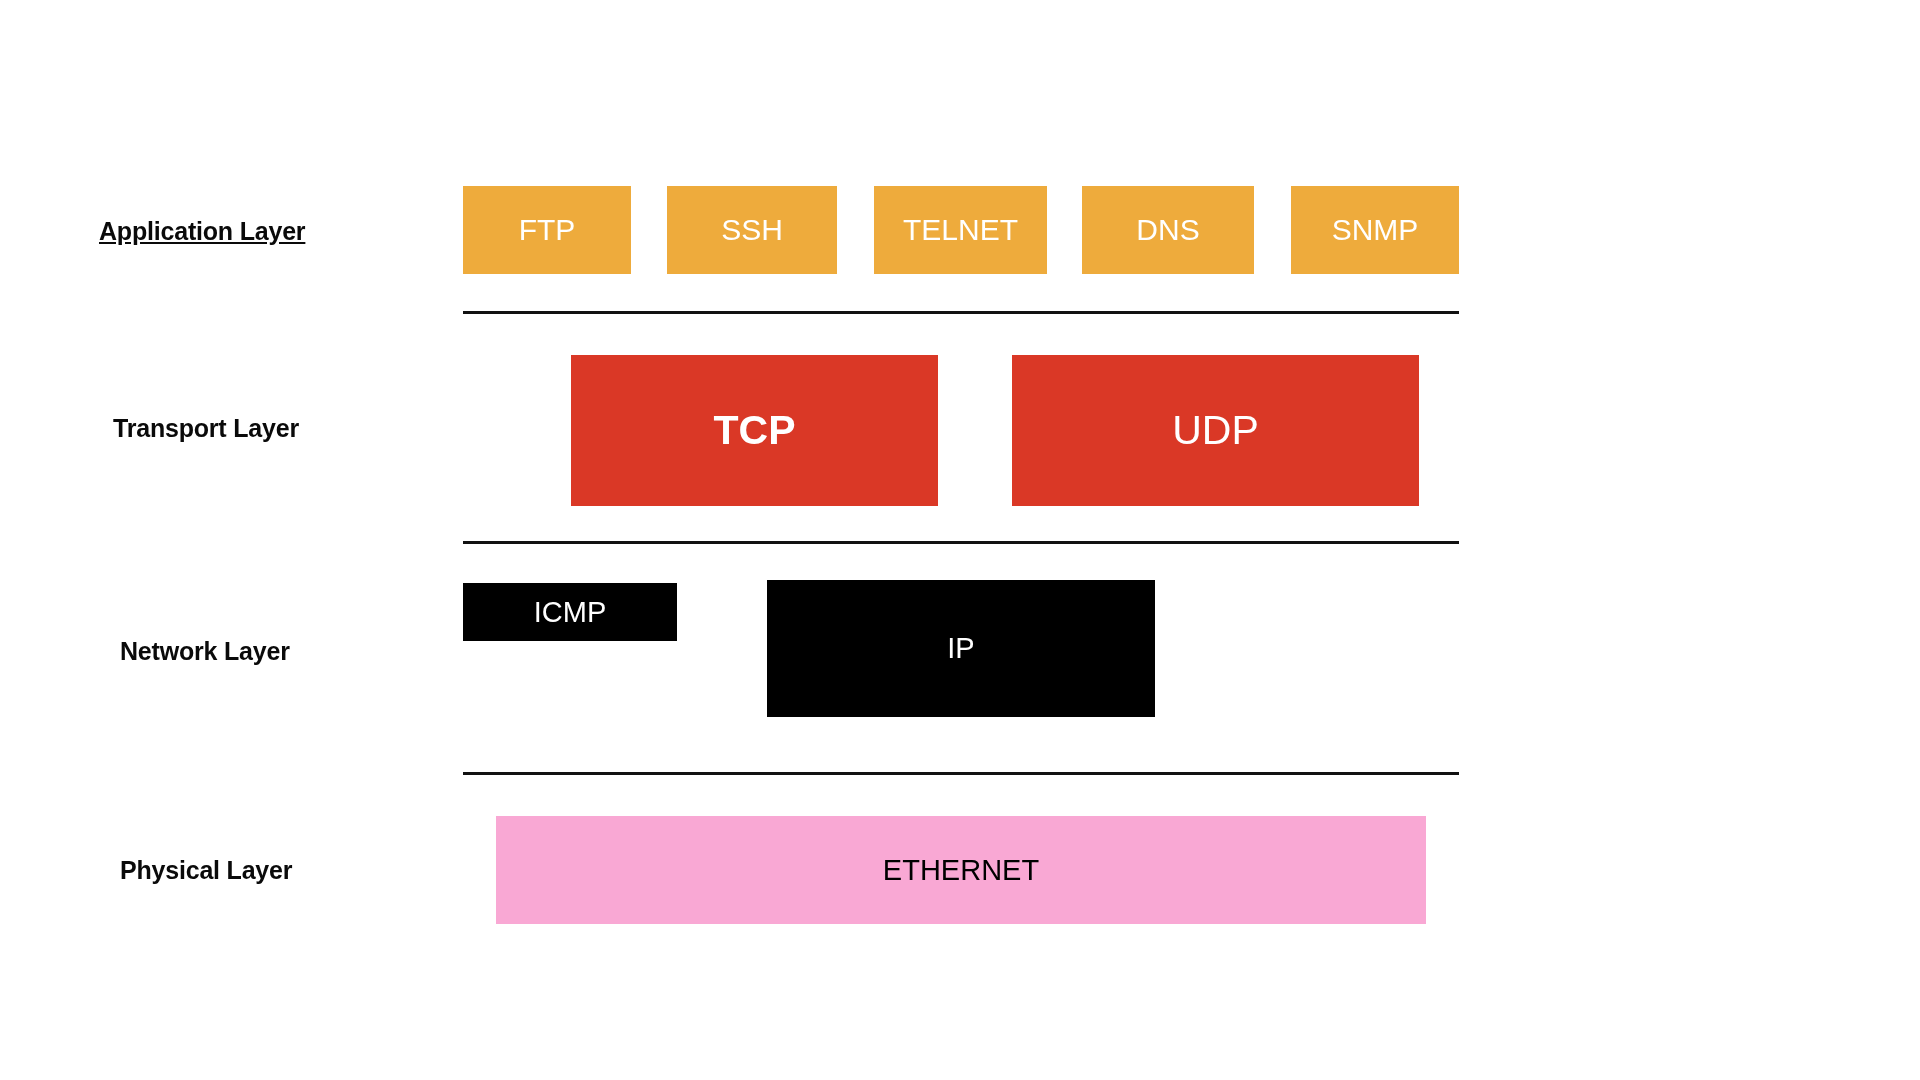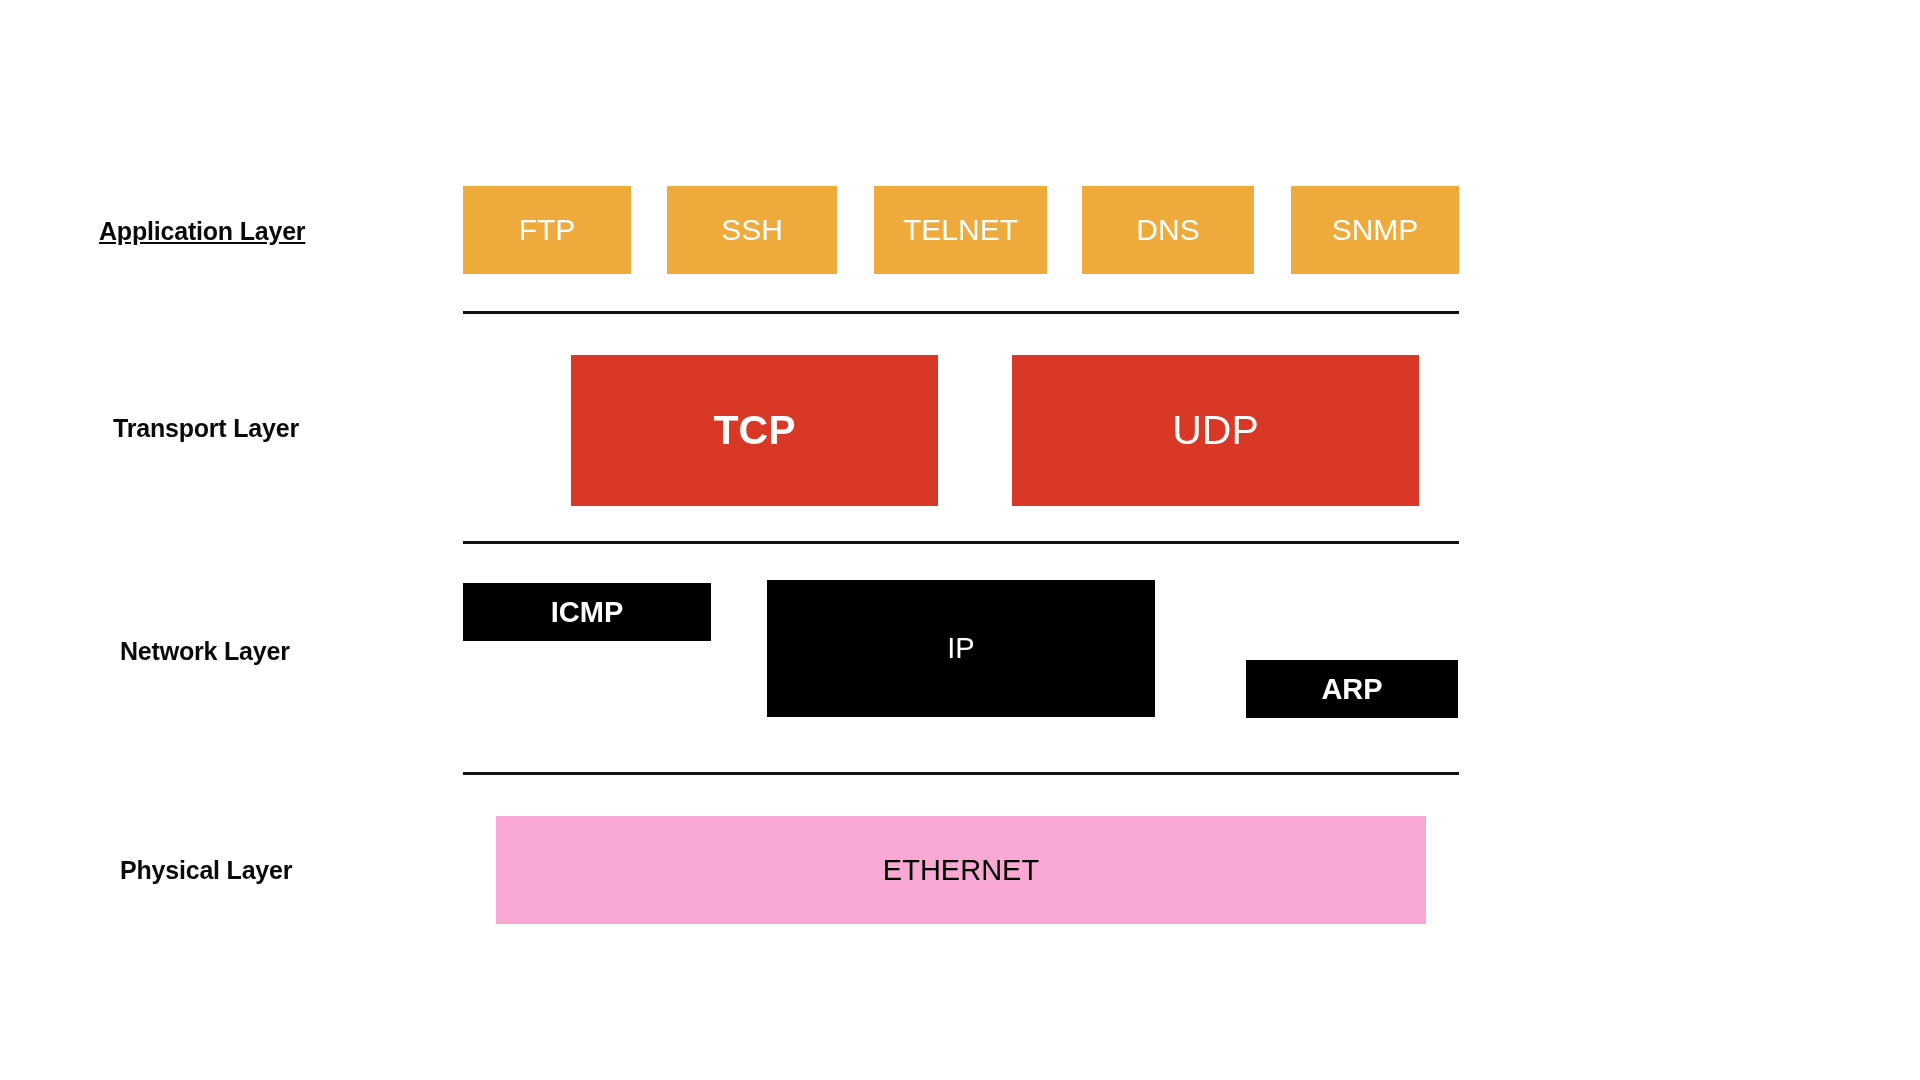--- a/index.html
+++ b/index.html
@@ -112,23 +112,23 @@
   }
 
   
   .network-box {
     background: #000000;
     font-size: 29px;
   }
   #proto-box-icmp {
     left: 463px;
     top: 583px;
-    width: 248px;
+    width: 214px;
     height: 58px;
-    font-weight: bold;
+    font-weight: normal;
   }
   #proto-box-ip {
     left: 767px;
     top: 580px;
     width: 388px;
     height: 137px;
     font-weight: normal;
   }
   #proto-box-arp {
     left: 1246px;
@@ -197,23 +197,20 @@
   <div class="divider" id="divider-transport-network"></div>
 
   <div class="proto-box network-box" id="proto-box-icmp">
     <span class="proto-label">ICMP</span>
   </div>
 
   <div class="proto-box network-box" id="proto-box-ip">
     <span class="proto-label">IP</span>
   </div>
 
-  <div class="proto-box network-box" id="proto-box-arp">
-    <span class="proto-label">ARP</span>
-  </div>
 
   <div class="divider" id="divider-network-physical"></div>
 
   <div class="proto-box" id="proto-box-ethernet">
     <span class="proto-label">ETHERNET</span>
   </div>
 
 </div>
 
 </body></html>

